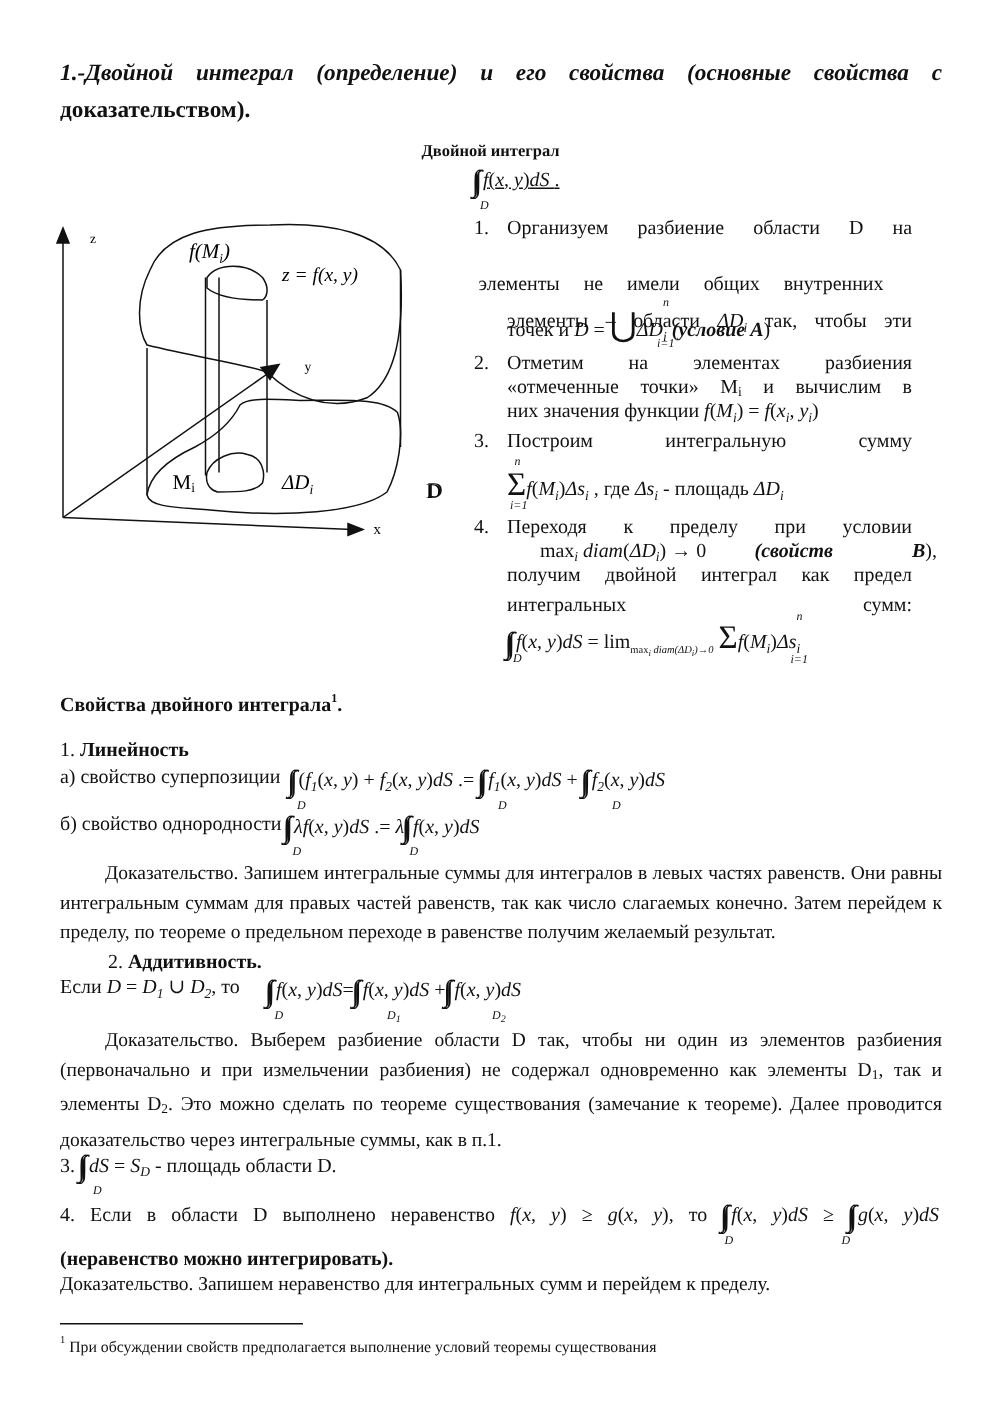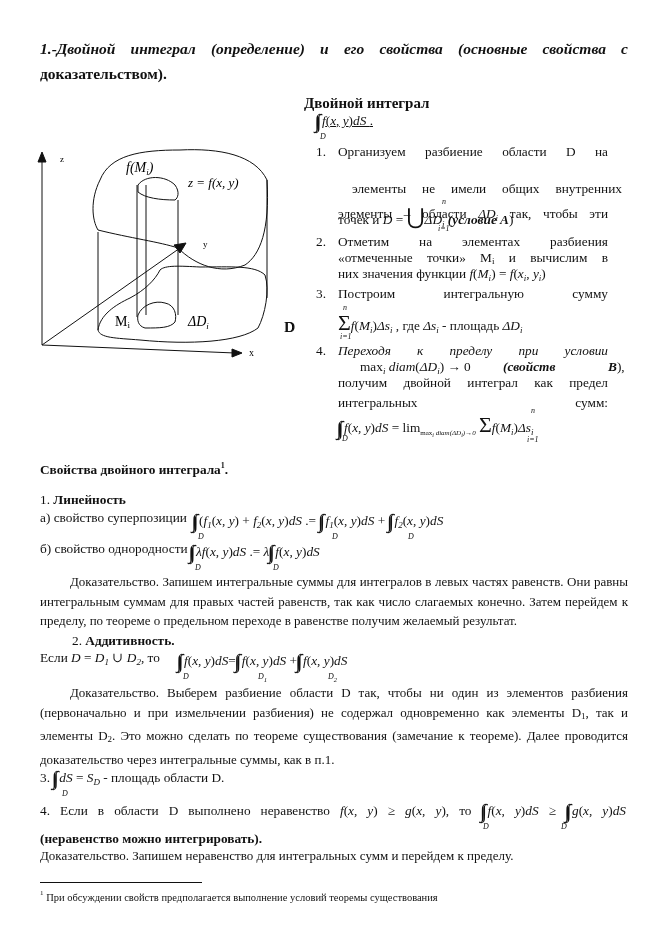--- a/index.html
+++ b/index.html
@@ -21,21 +21,21 @@
   svg text { font-family: "Liberation Serif", "DejaVu Serif", serif; }
 </style>
 </head>
 <body>
 
 <div class="abs title just" style="left:40px; top:38px; width:588px;font-style:italic;">
   <span>1.-Двойной интеграл (определение) и его свойства (основные свойства с</span>
 </div>
 <div class="abs title" style="left:40px; top:63px;">доказательством).</div>
 
-<div class="abs bold" style="left:304px; top:95px; font-size:15px;">Двойной интеграл</div>
+<div class="abs bold" style="left:281px; top:95px; font-size:11px;">Двойной интеграл</div>
 <div class="abs m" style="left:316px; top:110px;text-decoration:underline;">
   <span class="int">∫∫</span>f<span class="rm">(</span>x<span class="rm">,</span> y<span class="rm">)</span>dS <span class="rm">.</span>
   <span class="ilim" style="left:4px; top:22px;">D</span>
 </div>
 
 <svg class="abs" style="left:20px; top:140px;" width="290" height="260" viewBox="0 0 290 260">
   <g fill="none" stroke="#111" stroke-width="1">
 
     <line x1="22" y1="205" x2="22" y2="18"></line>
     <polygon points="22,12 18,22 26,22" fill="#111"></polygon>
@@ -66,41 +66,41 @@
   <text x="106" y="32" font-size="14" font-style="italic">f(M<tspan font-size="9" dy="3">i</tspan><tspan dy="-3">)</tspan></text>
   <text x="168" y="47" font-size="13" font-style="italic">z = f(x, y)</text>
   <text x="95" y="186" font-size="14">M<tspan font-size="9" dy="2">i</tspan></text>
   <text x="168" y="186" font-size="14" font-style="italic">ΔD<tspan font-size="9" dy="3">i</tspan></text>
   <text x="264" y="192" font-size="14">D</text>
 </svg>
 
 <div class="abs" style="left:316px; top:144px;">1.</div>
 <div class="abs just" style="left:338px; top:144px; width:270px;">Организуем разбиение области D на</div>
 <div class="abs just" style="left:338px; top:162px; width:270px;margin-top:44px;">элементы – области <span class="m">ΔD<span class="sub">i</span></span> так, чтобы эти</div>
-<div class="abs just" style="left:352px; top:181px; width:270px;">элементы не имели общих внутренних</div>
+<div class="abs just" style="left:319px; top:181px; width:270px;">элементы не имели общих внутренних</div>
 <div class="abs" style="left:338px; top:204px;">точек и <span class="m">D</span> = <span class="big">⋃</span><span class="m">ΔD<span class="sub">i</span></span> <span class="it bold">(условие A</span>)
   <span class="ilim" style="left:104px; top:-7px;">n</span>
   <span class="ilim" style="left:100px; top:20px;">i=1</span>
 </div>
 
 <div class="abs" style="left:316px; top:234px;">2.</div>
 <div class="abs just" style="left:338px; top:234px; width:270px;">Отметим на элементах разбиения</div>
 <div class="abs just" style="left:338px; top:250px; width:270px;">«отмеченные точки» M<span style="font-size:9px; vertical-align:-2px;">i</span> и вычислим в</div>
 <div class="abs" style="left:338px; top:266px;">них значения функции <span class="m">f<span class="rm">(</span>M<span class="sub">i</span><span class="rm">) = </span>f<span class="rm">(</span>x<span class="sub">i</span><span class="rm">, </span>y<span class="sub">i</span><span class="rm">)</span></span></div>
 
 <div class="abs" style="left:316px; top:286px;">3.</div>
 <div class="abs just" style="left:338px; top:286px; width:270px;">Построим интегральную сумму</div>
 <div class="abs" style="left:338px; top:310px;"><span class="big">Σ</span><span class="m">f<span class="rm">(</span>M<span class="sub">i</span><span class="rm">)</span>Δs<span class="sub">i</span></span> , где <span class="m">Δs<span class="sub">i</span></span> - площадь <span class="m">ΔD<span class="sub">i</span></span>
   <span class="ilim" style="left:5px; top:-7px;">n</span>
   <span class="ilim" style="left:2px; top:22px;">i=1</span>
 </div>
 <div class="abs" style="left:285px; top:320px; font-size:14px;">D</div>
 
 <div class="abs" style="left:316px; top:343px;">4.</div>
-<div class="abs just" style="left:338px; top:343px; width:270px;font-style:italic;">Переходя к пределу при условии</div>
+<div class="abs just" style="left:338px; top:343px; width:270px;">Переходя к пределу при условии</div>
 <div class="abs" style="left:360px; top:359px; width:268px;"><span class="m"><span class="rm">max</span><span class="sub">i</span> diam<span class="rm">(</span>ΔD<span class="sub">i</span><span class="rm">) → 0</span></span><span style="position:absolute; left:143px;" class="it bold">(свойств</span><span style="position:absolute; left:248px;"><span class="it bold">B</span>),</span></div>
 <div class="abs just" style="left:338px; top:375px; width:270px;">получим двойной интеграл как предел</div>
 <div class="abs just" style="left:338px; top:395px; width:270px;">интегральных сумм:</div>
 <div class="abs m" style="left:338px; top:412px;">
   <span class="int">∫∫</span>f<span class="rm">(</span>x<span class="rm">,</span> y<span class="rm">)</span>dS <span class="rm">= lim</span><span style="font-size:7px; vertical-align:-3px;"><span class="rm">max</span><sub>i</sub> diam(ΔD<sub>i</sub>)→0</span> <span class="big">Σ</span>f<span class="rm">(</span>M<span class="sub">i</span><span class="rm">)</span>Δs<span class="sub">i</span>
   <span class="ilim" style="left:4px; top:22px;">D</span>
   <span class="ilim" style="left:193px; top:-6px;">n</span>
   <span class="ilim" style="left:189px; top:23px;">i=1</span>
 </div>
 

